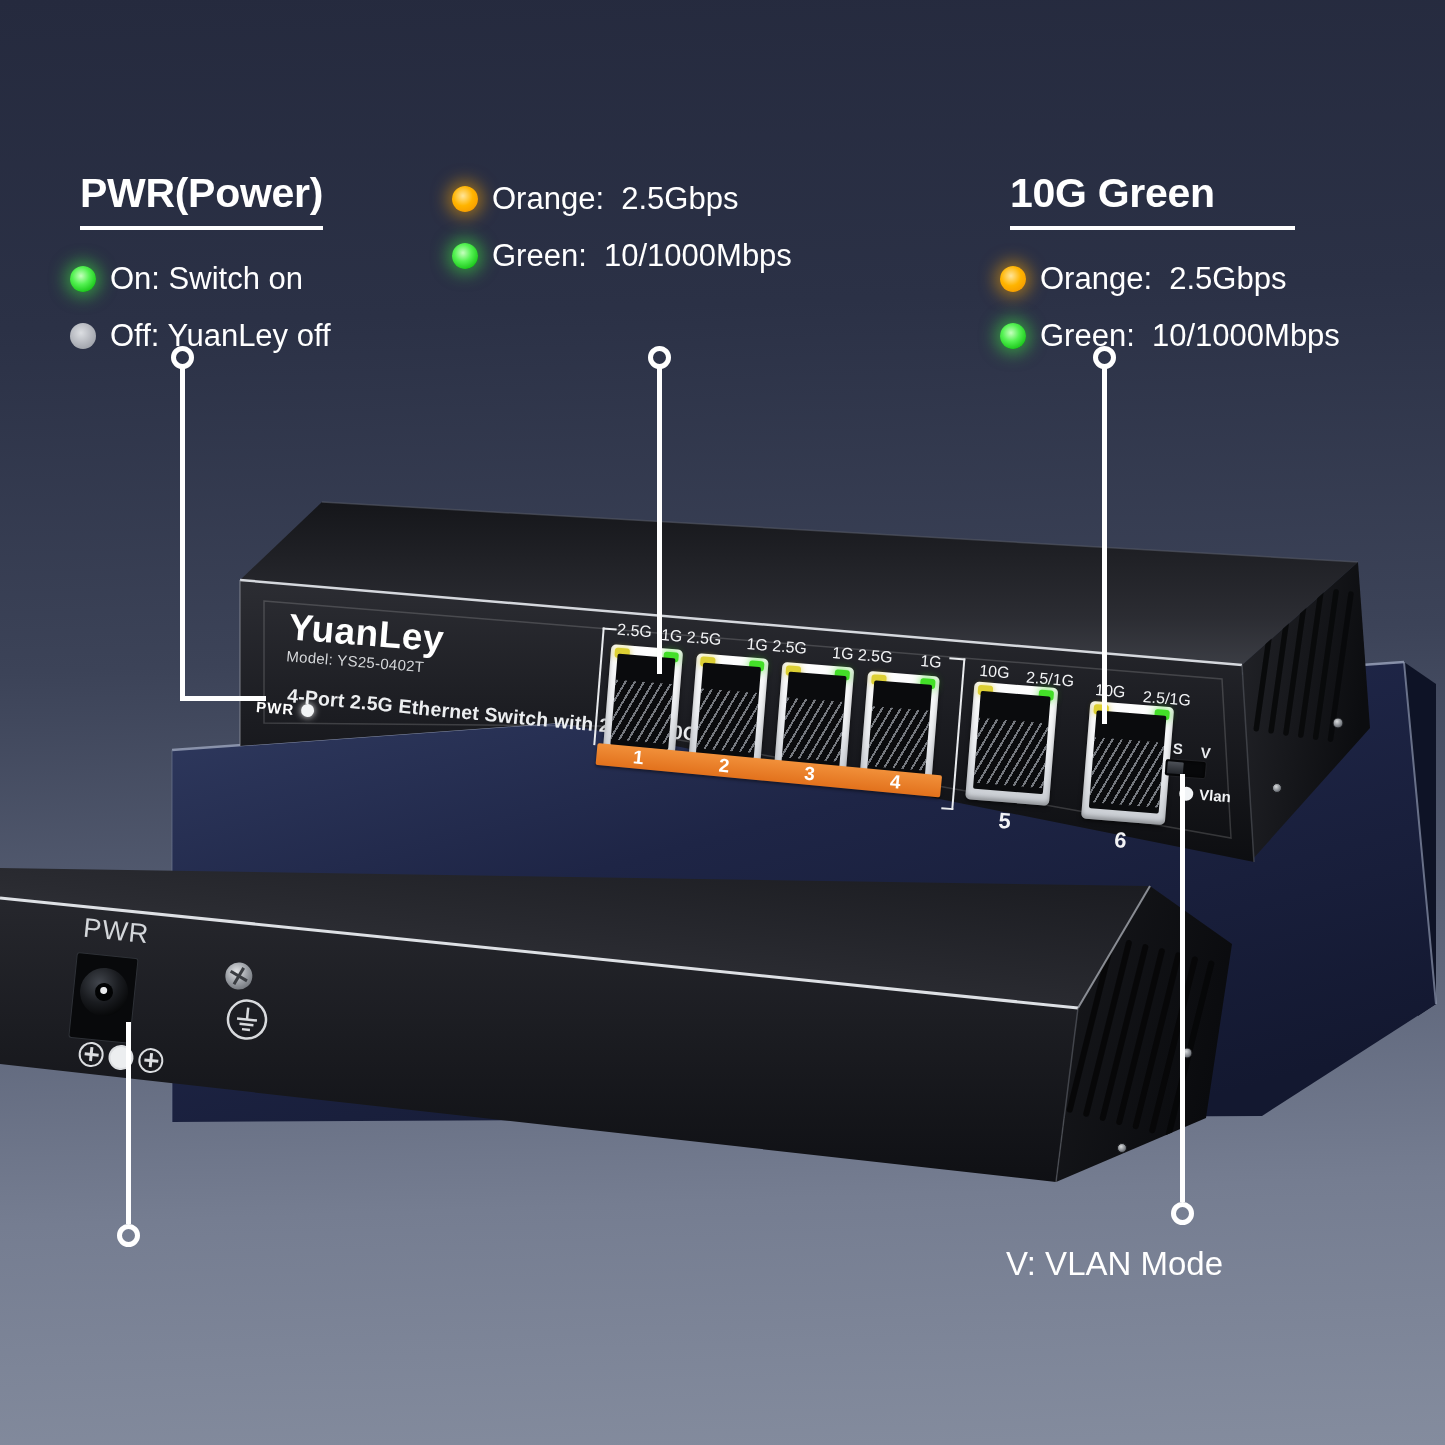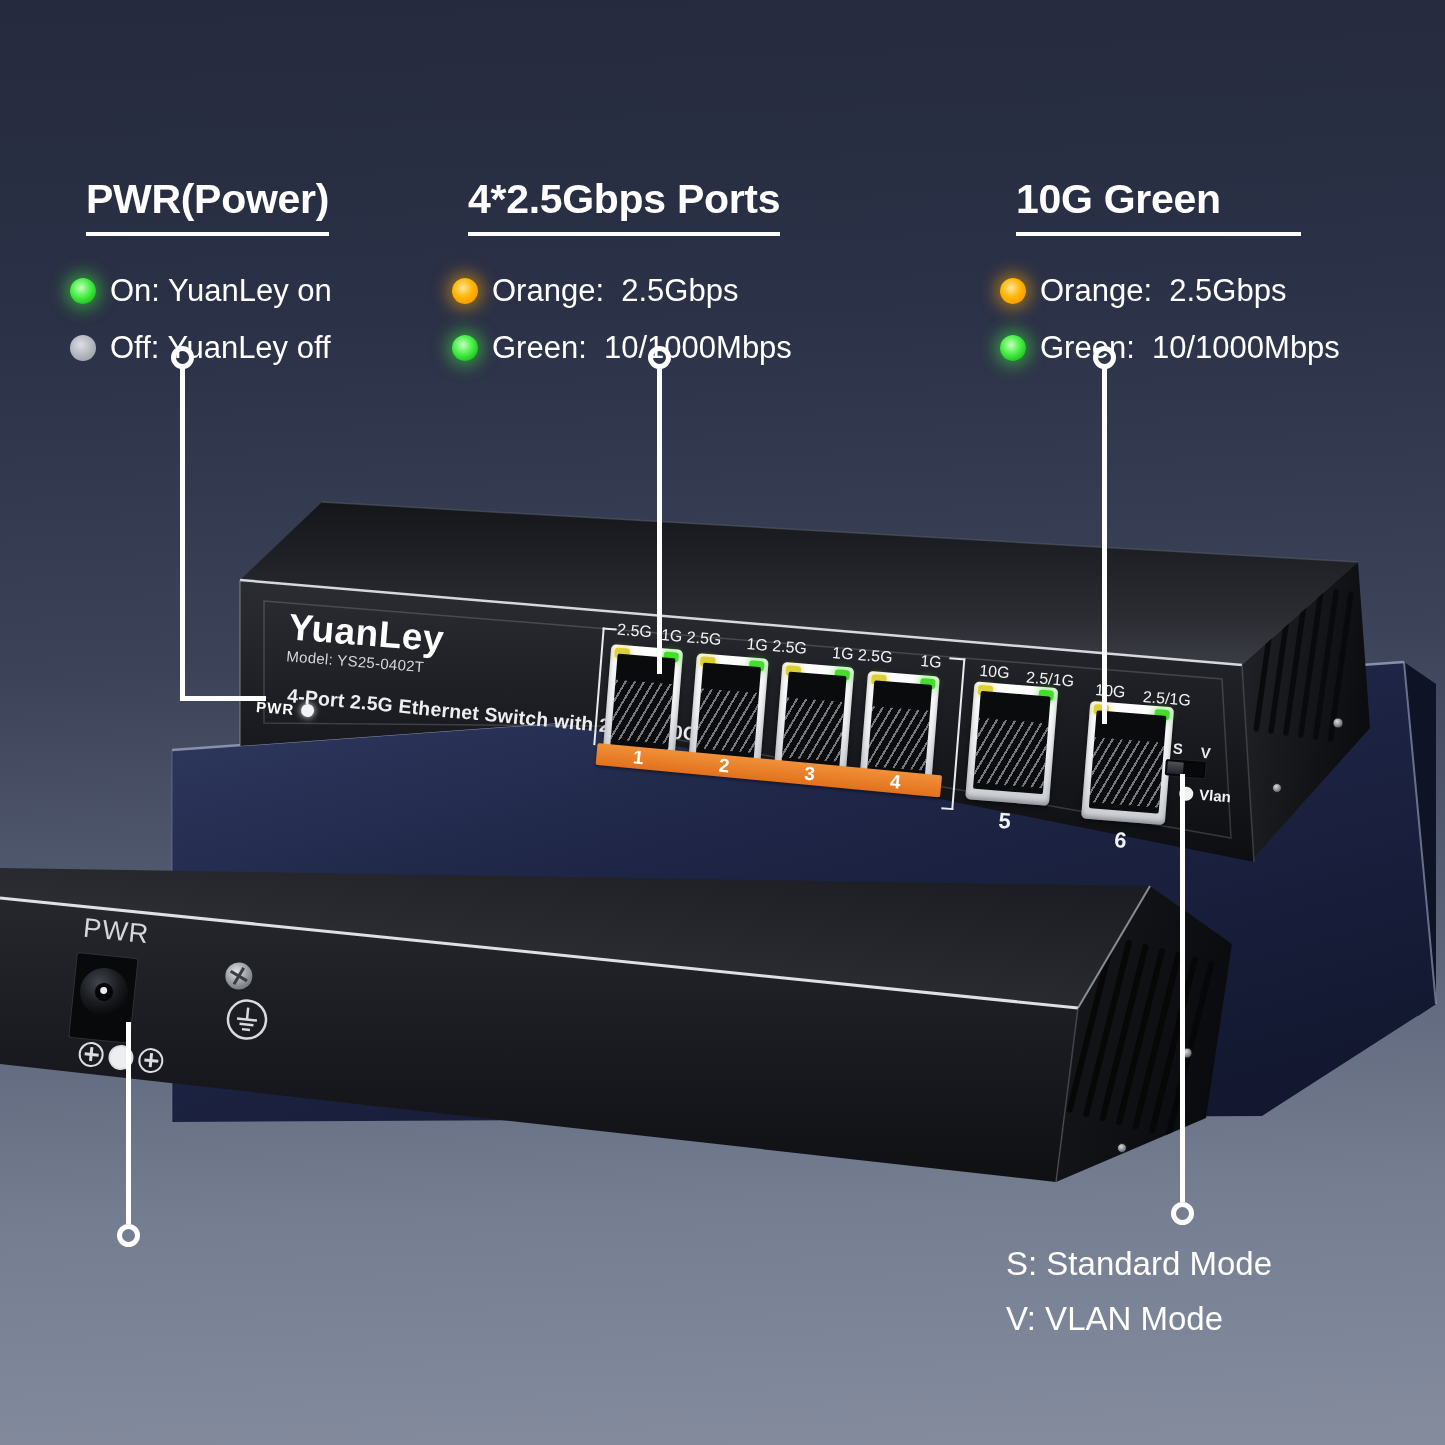--- a/index.html
+++ b/index.html
@@ -9,21 +9,21 @@
     background:linear-gradient(178deg,#252a3e 0%,#2b3146 22%,#3c4358 45%,#5a6277 65%,#757d91 82%,#848c9e 100%);
     color:#fff;
   }
   .stage{position:relative;width:1445px;height:1445px;}
   .abs{position:absolute;}
   svg.scene{position:absolute;left:0;top:0;z-index:1;}
 
   
   .legend{z-index:6;}
   .legend h2{
-    margin:16px;font-size:41px;font-weight:700;letter-spacing:-0.3px;
+    margin:10px;font-size:41px;font-weight:700;letter-spacing:-0.3px;
     display:inline-block;border-bottom:4px solid #fff;padding-bottom:9px;
   }
   .legend .row{display:flex;align-items:center;gap:14px;margin-top:21px;}
   .legend .row .txt{font-size:31px;white-space:pre;}
   .led{width:26px;height:26px;border-radius:50%;flex:0 0 auto;}
   .led-green{background:radial-gradient(circle at 42% 38%,#c6ffbe 0%,#55f253 38%,#1bc81b 75%,#0f9c12 100%);box-shadow:0 0 16px 5px rgba(64,240,64,.5);}
   .led-orange{background:radial-gradient(circle at 42% 38%,#ffe59a 0%,#ffb400 45%,#ef8d00 100%);box-shadow:0 0 16px 5px rgba(255,170,0,.5);}
   .led-gray{background:radial-gradient(circle at 42% 38%,#dcdee2 0%,#b0b3ba 55%,#8d9199 100%);}
 
   
@@ -322,30 +322,29 @@
   <div class="abs callout" style="left:1180px;top:774px;width:5px;height:428px;"></div>
   <div class="abs ring" style="left:1171px;top:1202px;"></div>
 
   <div class="abs callout" style="left:126px;top:1022px;width:5px;height:202px;"></div>
   <div class="abs ring" style="left:117px;top:1224px;"></div>
 
   <div class="abs legend" style="left:70px;top:160px;">
     <h2>PWR(Power)</h2>
     <div class="row">
       <span class="led led-green"></span>
-      <span class="txt">On: YuanLey on</span>
+      <span class="txt">On: Switch on</span>
     </div>
     <div class="row">
       <span class="led led-gray"></span>
       <span class="txt">Off: YuanLey off</span>
     </div>
   </div>
 
   <div class="abs legend" style="left:452px;top:160px;">
-    <h2>4*2.5Gbps Ports</h2>
     <div class="row">
       <span class="led led-orange"></span>
       <span class="txt">Orange:  2.5Gbps</span>
     </div>
     <div class="row">
       <span class="led led-green"></span>
       <span class="txt">Green:  10/1000Mbps</span>
     </div>
   </div>
 
@@ -356,17 +355,16 @@
       <span class="txt">Orange:  2.5Gbps</span>
     </div>
     <div class="row">
       <span class="led led-green"></span>
       <span class="txt">Green:  10/1000Mbps</span>
     </div>
   </div>
 
 
   <div class="abs" style="left:1006px;top:1228px;z-index:6;">
-    <div class="sv-line">S: Standard Mode</div>
     <div class="sv-line">V: VLAN Mode</div>
   </div>
 
 </div>
 
 </body></html>

